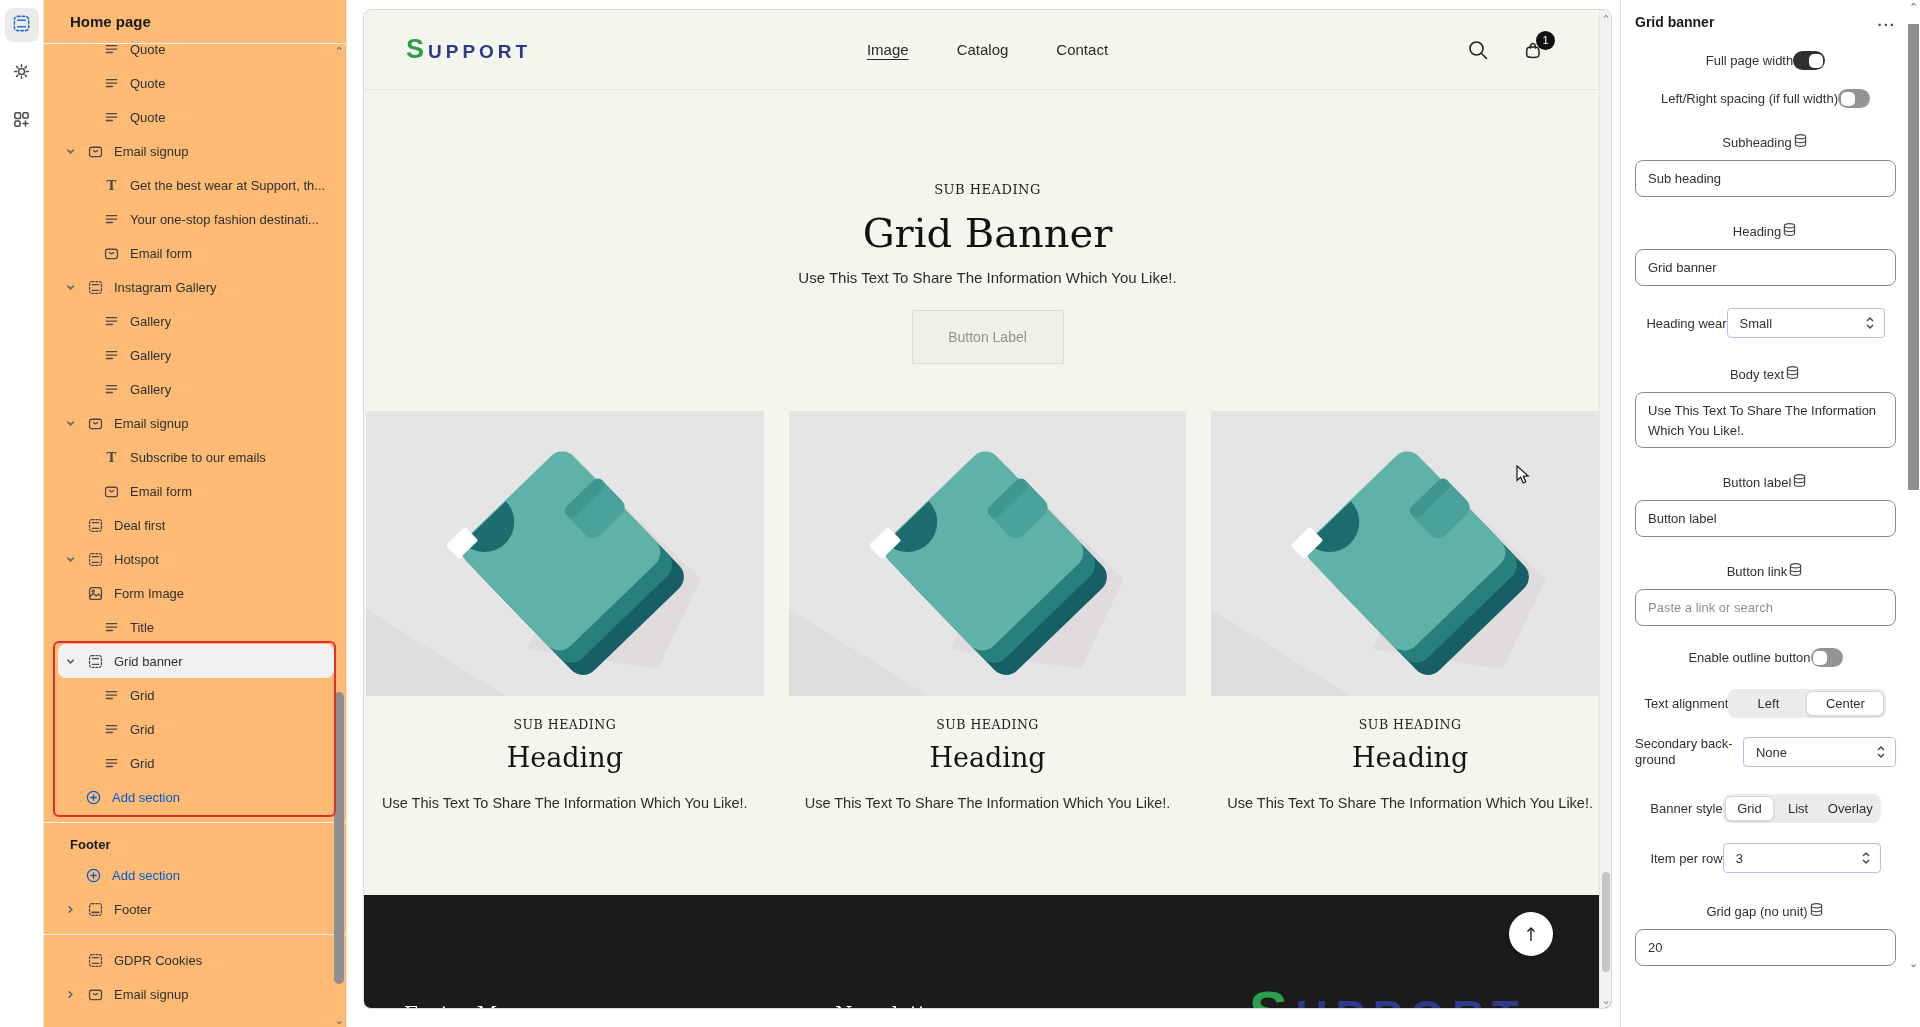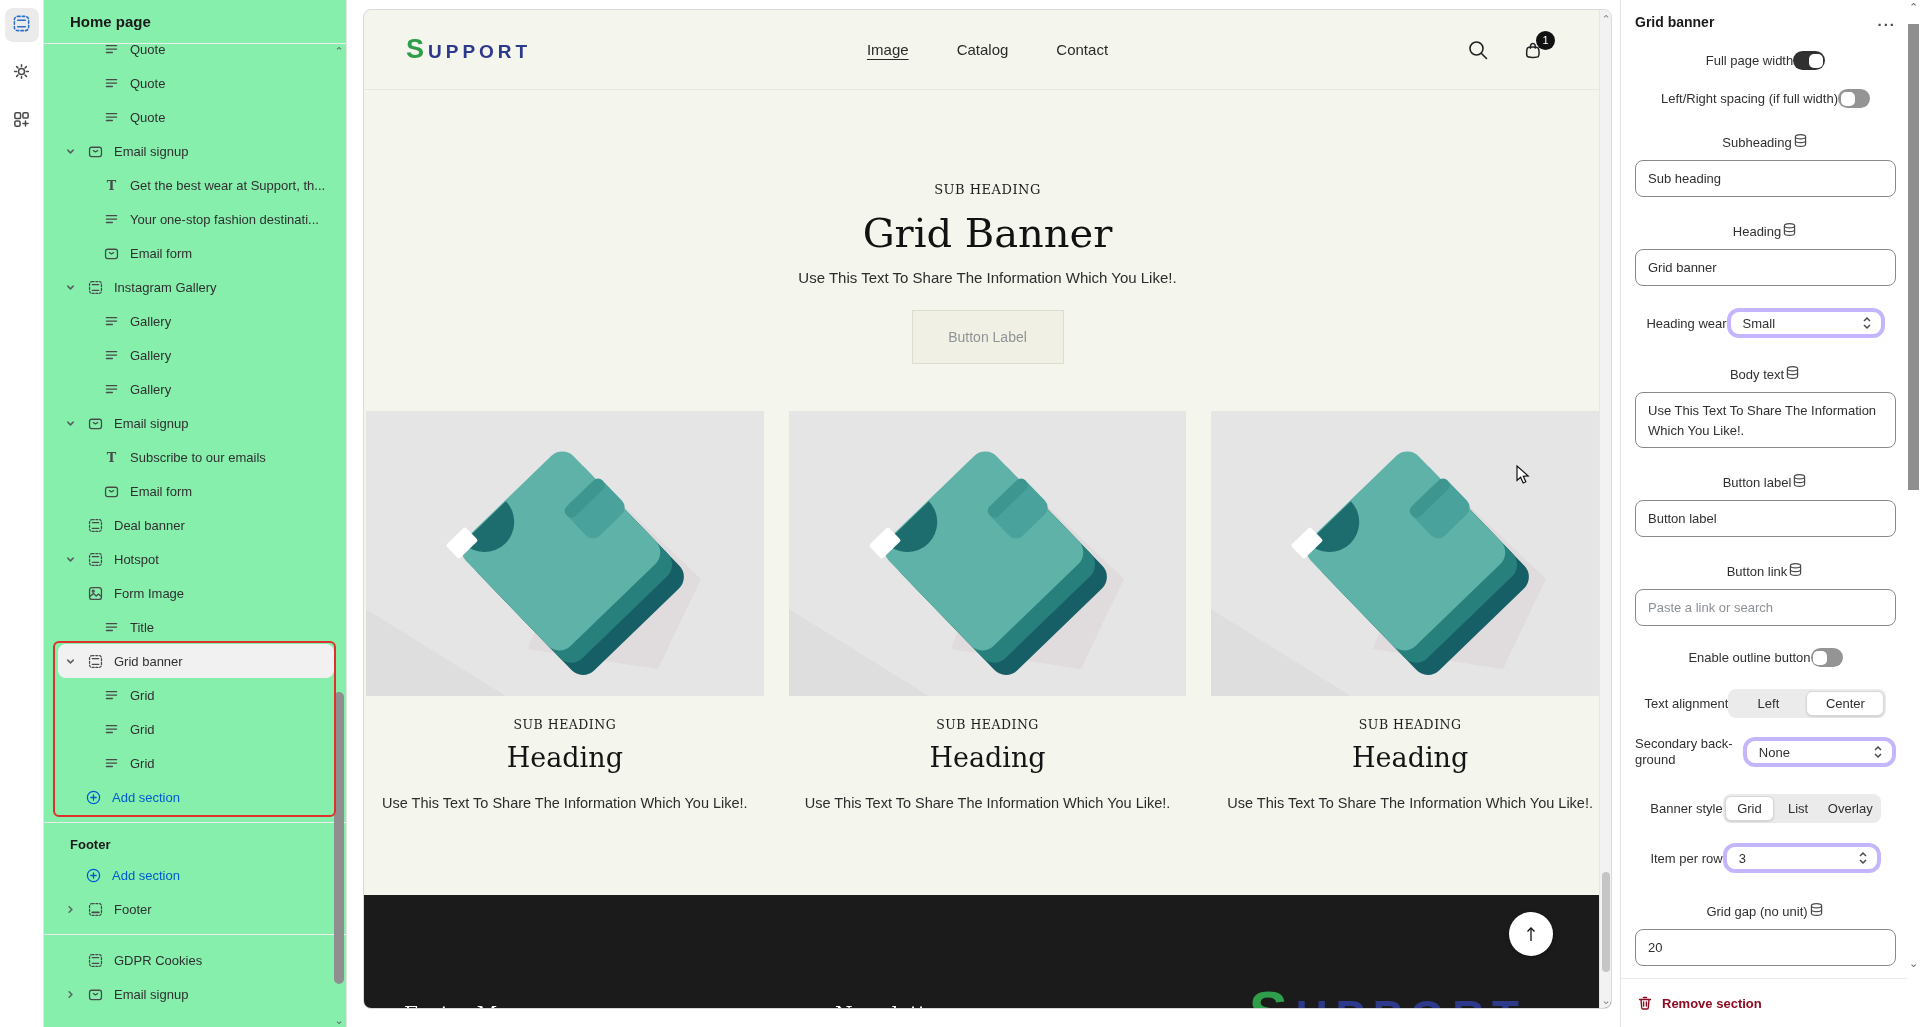--- a/index.html
+++ b/index.html
@@ -8,21 +8,21 @@
   .app { position:relative; width:1920px; height:1027px; display:flex; }
 
   
   .rail { width:44px; background:#fff; border-right:1px solid #e3e3e3; flex:0 0 44px;
     display:flex; flex-direction:column; align-items:center; padding-top:8px; gap:14px; z-index:5;}
   .rail-btn { width:34px; height:34px; border-radius:8px; display:flex; align-items:center; justify-content:center; color:#4a4a4a; cursor:pointer;}
   .rail-btn.active { background:#ebebeb; color:#2c6ecb; }
   .rail-btn svg { width:19px; height:19px; }
 
   
-  .sidebar { width:303px; flex:0 0 303px; background:#86efac; border-right:1px solid #e3e3e3; position:relative; display:flex; flex-direction:column;}
+  .sidebar { width:303px; flex:0 0 303px; background:#fdba74; border-right:1px solid #e3e3e3; position:relative; display:flex; flex-direction:column;}
   .sidebar-header { height:44px; padding:13px 0 0 26px; font-size:15px; font-weight:700; color:#1a1a1a; border-bottom:1px solid #ededed;}
   .sidebar-scroll { flex:1; overflow:hidden; position:relative; padding-top:0; }
   .tree { margin-top:-12px; }
   .row { height:34px; display:flex; align-items:center; padding-left:18px; font-size:13px; color:#303030; cursor:pointer; position:relative;}
   .row .chev { width:16px; height:16px; flex:0 0 16px; color:#5c5f62; display:flex; align-items:center; justify-content:center;}
   .row .chev svg{width:11px;height:11px;}
   .row .tico { width:18px; height:18px; flex:0 0 18px; margin-left:8px; color:#4a4a4a; display:flex; align-items:center; justify-content:center;}
   .row .tico svg { width:17px; height:17px; }
   .row .lab { margin-left:10px; white-space:nowrap; overflow:hidden; }
   .row.lvl2 { padding-left:58px; }
@@ -87,21 +87,21 @@
   .dbico { color:#4a4a4a; }
   .dbico svg { width:17px; height:17px; }
   .toggle { width:32px; height:19px; border-radius:10px; position:relative; cursor:pointer; flex:0 0 32px;}
   .toggle .knob { position:absolute; top:2.5px; width:14px; height:14px; border-radius:5px; background:#fff;}
   .toggle.on { background:#303030;} .toggle.on .knob{ right:2.5px;}
   .toggle.off { background:#949494;} .toggle.off .knob{ left:2.5px;}
   .tgl-row { margin-top:19px; }
   .input { margin-top:8px; height:37px; border:1px solid #8a8a8a; border-radius:8px; padding:0 12px; display:flex; align-items:center; font-size:13px; color:#303030; background:#fff; cursor:text;}
   .input.placeholder { color:#8c9196; }
   .textarea { height:56px; align-items:flex-start; padding-top:8px; line-height:20px;}
-  .select { width:158px; height:30px; border:4px solid #c4b5fd; border-radius:12px; padding:0 8px 0 12px; display:flex; align-items:center; justify-content:space-between; cursor:pointer; background:#fff;gap:48px;}
+  .select { width:158px; height:30px; border:1px solid #c4b5fd; border-radius:4px; padding:0 8px 0 12px; display:flex; align-items:center; justify-content:space-between; cursor:pointer; background:#fff;gap:48px;}
   .select svg { width:12px; height:14px; color:#4a4a4a;}
   .seg { width:158px; height:29px; background:#ebebeb; border-radius:8px; padding:2px; display:flex;}
   .seg-opt { flex:1; display:flex; align-items:center; justify-content:center; font-size:13px; color:#303030; border-radius:6px; cursor:pointer; white-space:nowrap; padding:0 6px;}
   .seg-opt.sel { background:#fff; border:1px solid #d7d7d7; box-shadow:0 1px 2px rgba(0,0,0,.12);}
   .ctl-row { margin-top:22px; }
   .wraplab { width:112px; line-height:16px;}
   .panel-bottom { flex:0 0 49px; border-top:1px solid #ebebeb; display:flex; align-items:center; padding-left:16px; gap:9px; color:#8e0b21; font-weight:600; cursor:pointer;}
   .panel-bottom svg { width:16px; height:16px;}
 
   
@@ -291,21 +291,21 @@
           </div>
           <div class="row">
             <span class="chev"></span>
             <span class="tico">
               <svg viewBox="0 0 20 20" fill="none" stroke="currentColor" stroke-width="1.5" stroke-linecap="round">
                 <rect x="3" y="3" width="14" height="14" rx="3" stroke-dasharray="2.4 2"></rect>
                 <line x1="6.2" y1="6.6" x2="13.8" y2="6.6"></line>
                 <line x1="6.2" y1="13.4" x2="13.8" y2="13.4"></line>
               </svg>
             </span>
-            <span class="lab">Deal banner</span>
+            <span class="lab">Deal first</span>
           </div>
           <div class="row">
             <span class="chev">
               <svg viewBox="0 0 12 12" fill="none" stroke="currentColor" stroke-width="1.6" stroke-linecap="round">
                 <path d="M3 4.5l3 3 3-3"></path>
               </svg>
             </span>
             <span class="tico">
               <svg viewBox="0 0 20 20" fill="none" stroke="currentColor" stroke-width="1.5" stroke-linecap="round">
                 <rect x="3" y="3" width="14" height="14" rx="3" stroke-dasharray="2.4 2"></rect>
@@ -708,26 +708,20 @@
         <span class="dbico"><svg viewBox="0 0 20 20" fill="none" stroke="currentColor" stroke-width="1.4">
               <ellipse cx="10" cy="5.5" rx="6" ry="2.5"></ellipse>
               <path d="M4 5.5v4.5c0 1.4 2.7 2.5 6 2.5s6-1.1 6-2.5V5.5"></path>
               <path d="M4 10v4.5c0 1.4 2.7 2.5 6 2.5s6-1.1 6-2.5V10"></path>
             </svg></span>
       </div>
       <div class="input">20</div>
 
     </div>
 
-    <div class="panel-bottom">
-      <svg viewBox="0 0 16 16" fill="none" stroke="#8e0b21" stroke-width="1.4" stroke-linecap="round">
-          <path d="M2.5 4.5h11M6.5 2.5h3M4 4.5l.7 8.3c.05.7.6 1.2 1.3 1.2h4c.7 0 1.25-.5 1.3-1.2l.7-8.3M6.6 7v4M9.4 7v4"></path>
-        </svg>
-      <span>Remove section</span>
-    </div>
   </div>
 
   <div class="win-scrollbar">
     <div class="caret" style="top:2px;width:13px">⌃</div>
     <div class="win-thumb"></div>
     <div class="caret" style="top:958px;width:13px">⌄</div>
   </div>
 
   <div class="cursor">
     <svg width="18" height="20" viewBox="0 0 18 20">

